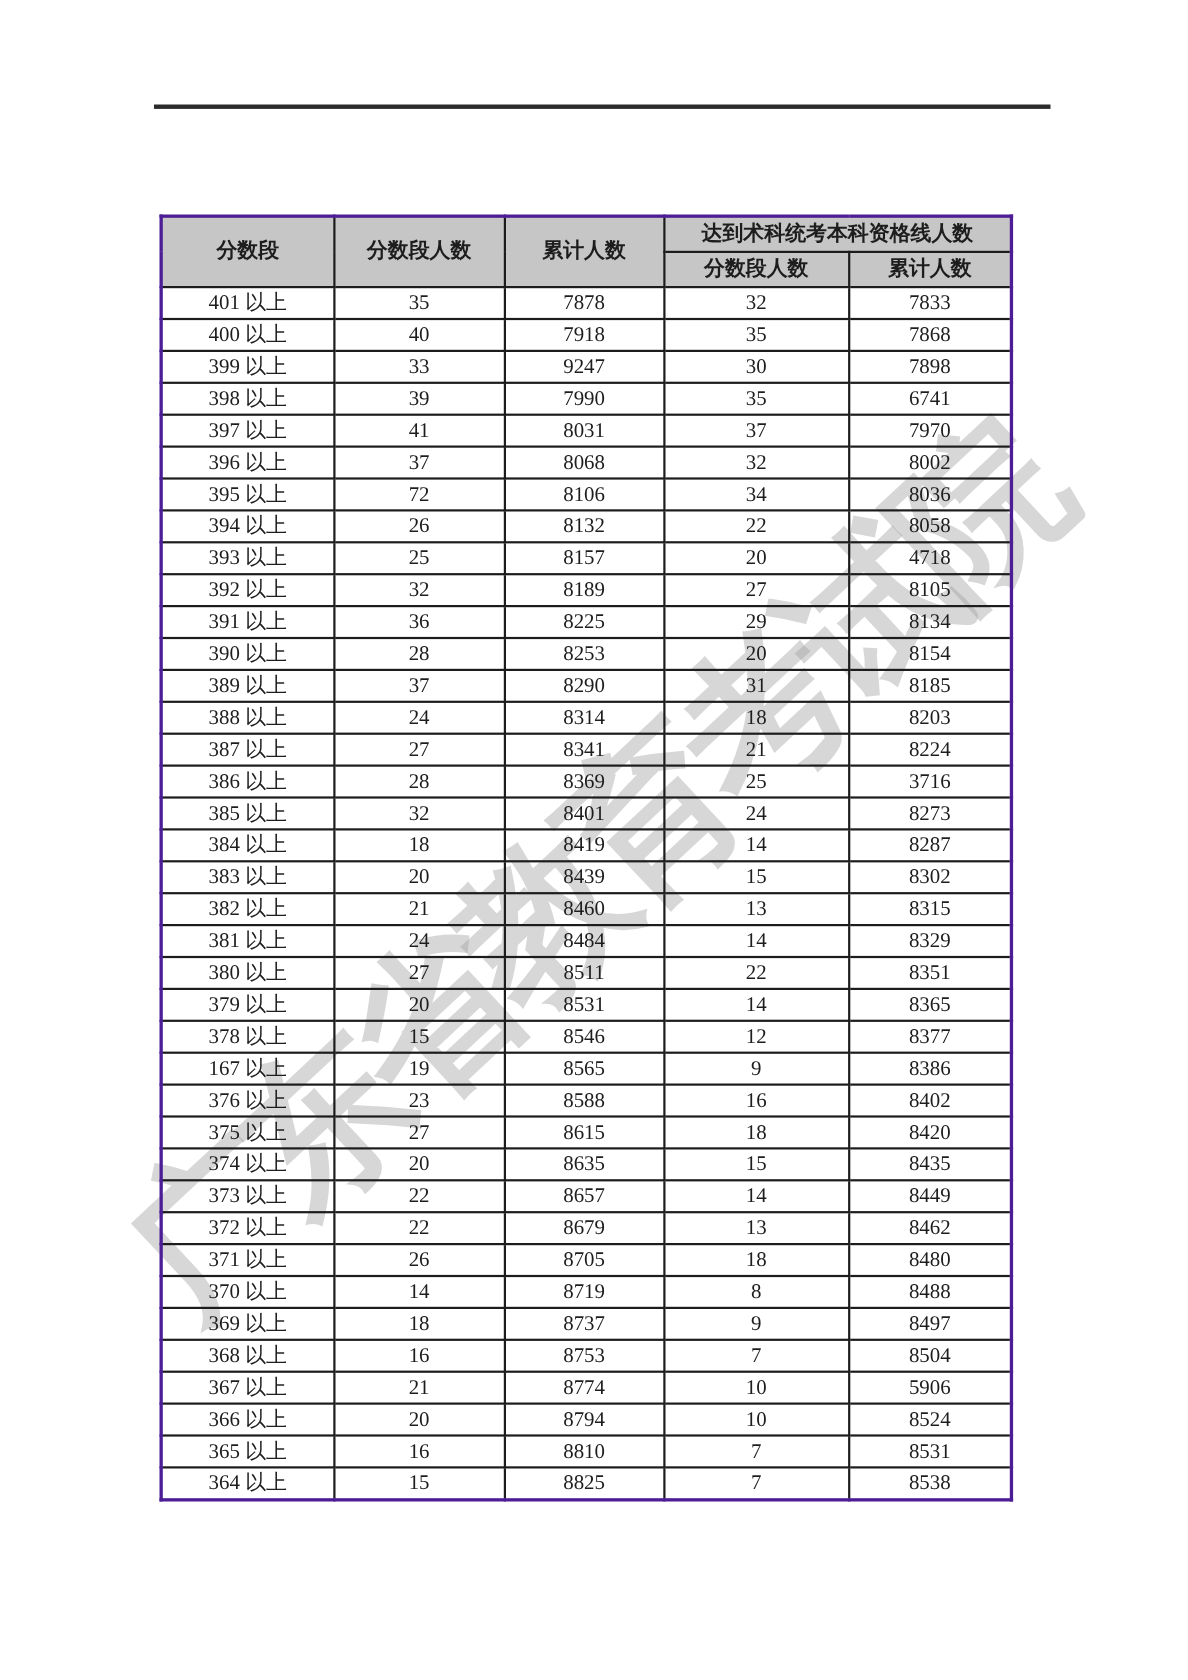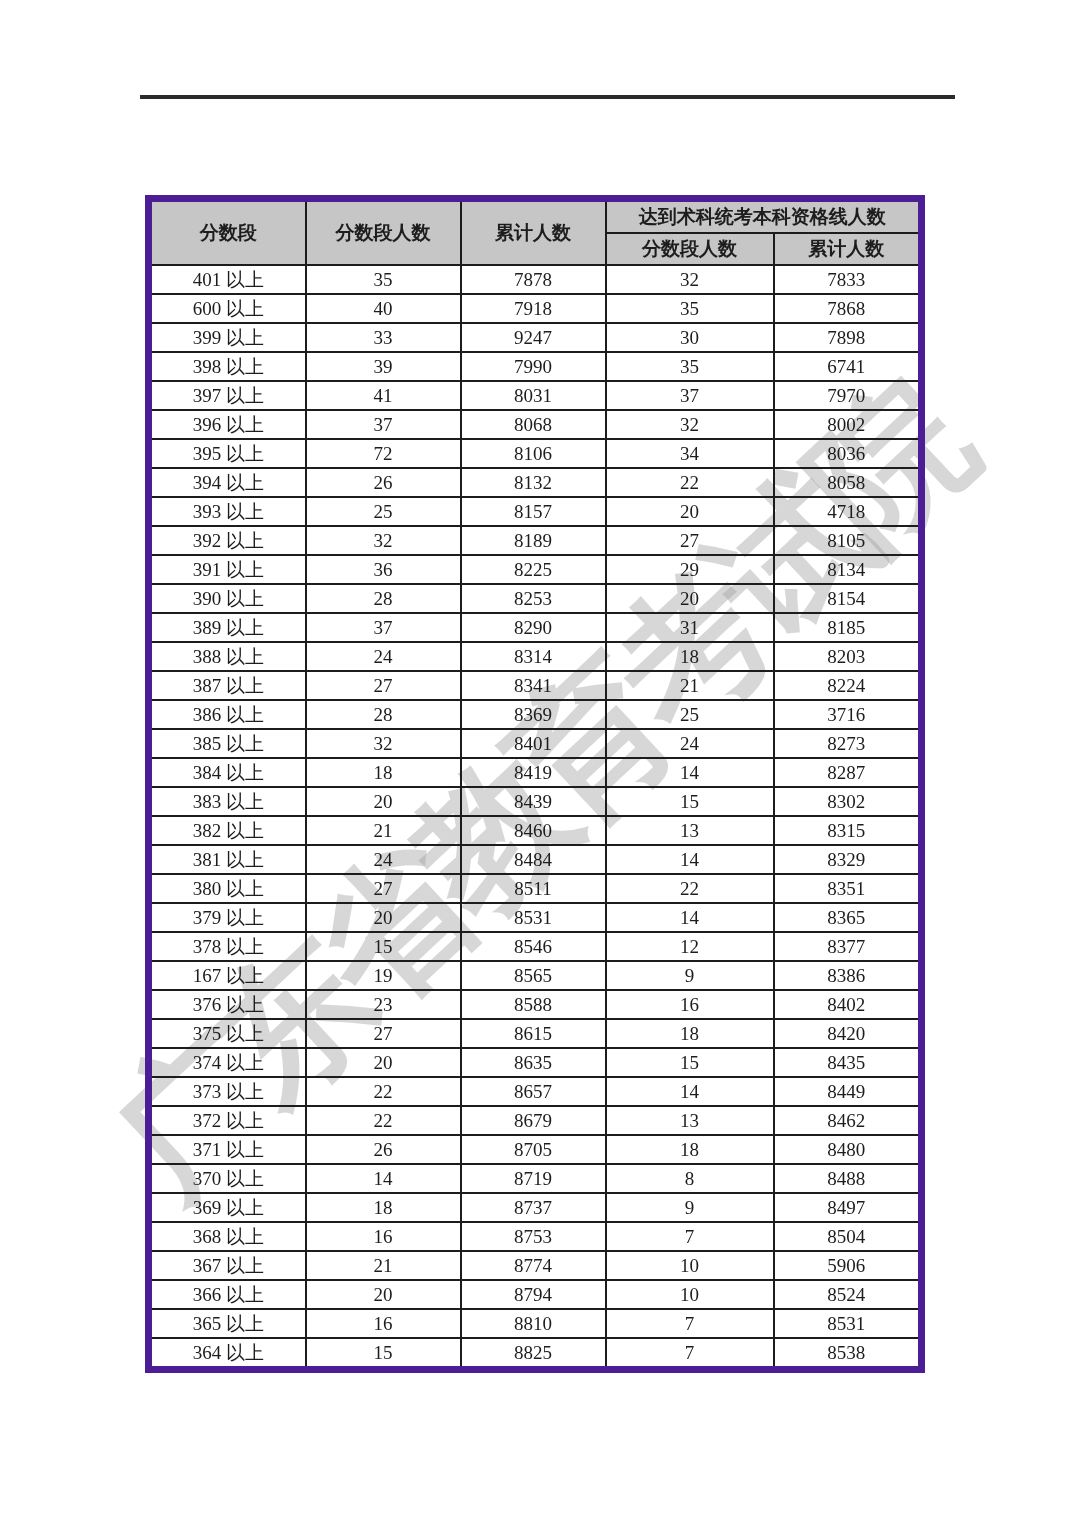--- a/index.html
+++ b/index.html
@@ -48,21 +48,21 @@
   table.score-table col.c3{width:145px;}
   table.score-table col.c4{width:168px;}
   table.score-table col.c5{width:148px;}
   table.score-table th, table.score-table td{
     border:2px solid #1c1c1c;
     text-align:center;
     vertical-align:middle;
     padding:0;
     color:#1d1d1d;
   }
-  table.score-table{border:7px solid #4c1d95;}
+  table.score-table{border:3px solid #4c1d95;}
   table.score-table thead th{
     background:#c6c6c6;
     font-size:19px;
     font-weight:bold;
     height:30px;
     line-height:30px;
   }
   table.score-table tbody td{
     background:transparent;
     font-size:19px;
@@ -103,21 +103,21 @@
     <tbody>
 
     <tr>
           <td>401 以上</td>
           <td>35</td>
           <td>7878</td>
           <td>32</td>
           <td>7833</td>
         </tr>
         <tr>
-          <td>600 以上</td>
+          <td>400 以上</td>
           <td>40</td>
           <td>7918</td>
           <td>35</td>
           <td>7868</td>
         </tr>
         <tr>
           <td>399 以上</td>
           <td>33</td>
           <td>9247</td>
           <td>30</td>

